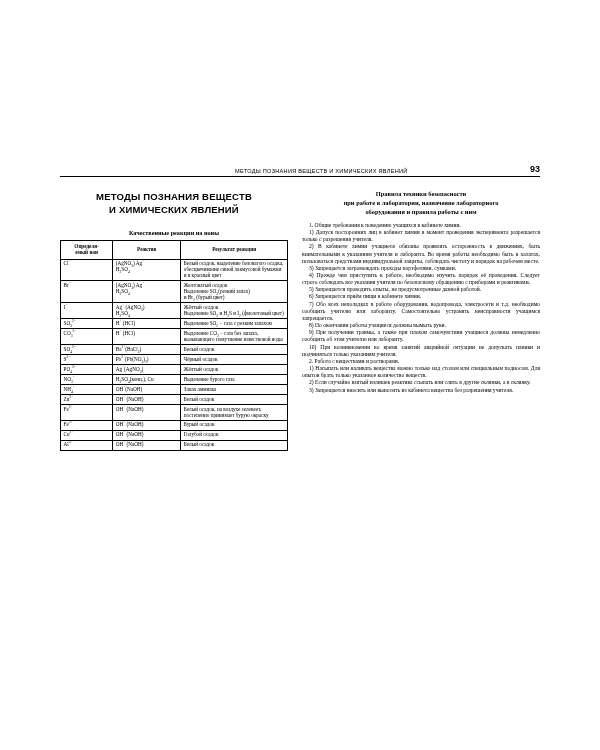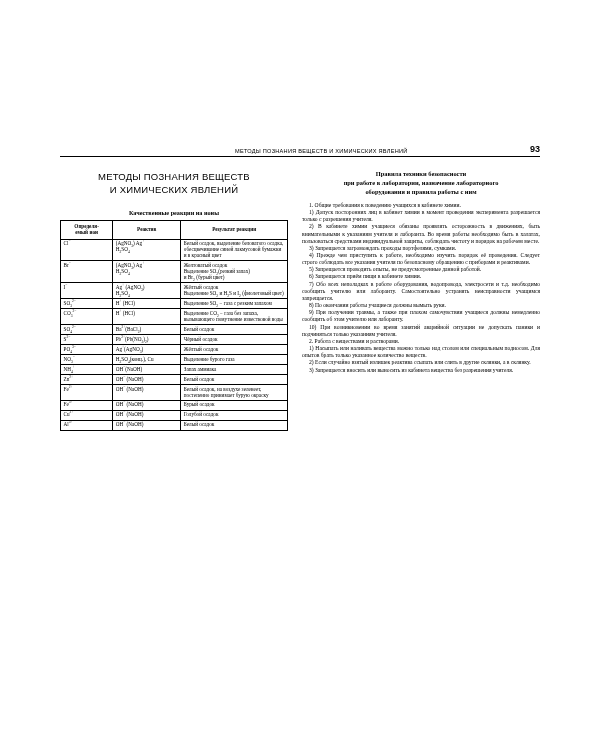--- a/index.html
+++ b/index.html
@@ -18,21 +18,21 @@
   .page {
     position: absolute;
     left: 0;
     top: 0;
     width: 600px;
     height: 750px;
   }
   .content {
     position: absolute;
     left: 60px;
-    top: 144px;
+    top: 164px;
     width: 480px;
   }
   .runhead {
     display: flex;
     align-items: flex-end;
     justify-content: flex-end;
     border-bottom: 1px solid #000;
     padding-bottom: 2px;
     margin-bottom: 10px;
   }
@@ -55,21 +55,21 @@
     gap: 14px;
   }
   .col-left {
     width: 228px;
   }
   .col-right {
     width: 238px;
   }
   h1.chapter {
     font-family: "Liberation Sans", sans-serif;
-    font-weight: normal;
+    font-weight: bold;
     font-size: 9.5px;
     text-align: center;
     line-height: 1.35;
     margin: 4px 0 12px 0;
     letter-spacing: 0.2px;
   }
   .sec-title {
     font-weight: bold;
     font-size: 6.2px;
     text-align: center;

